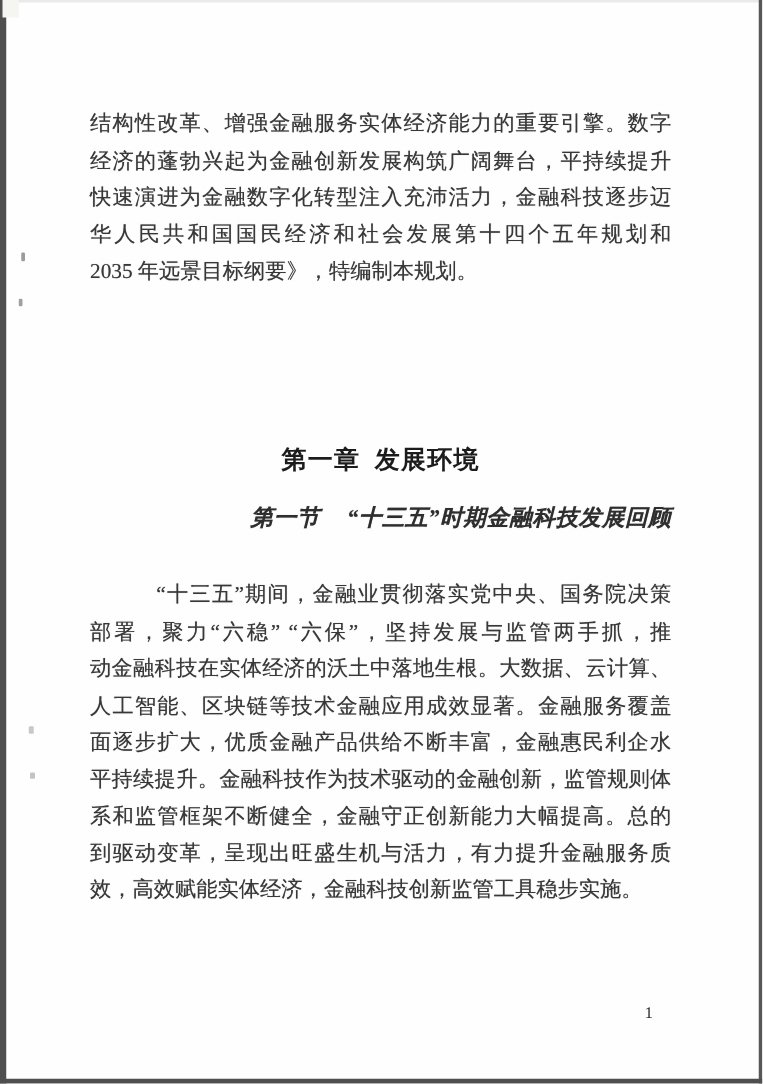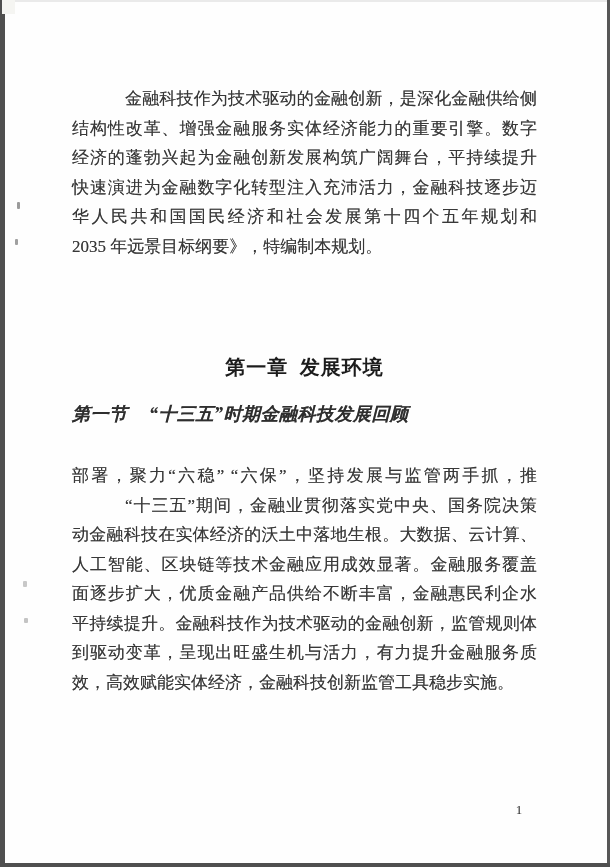--- a/index.html
+++ b/index.html
@@ -65,21 +65,21 @@
     letter-spacing: 1px;
     word-spacing: 5px;
     color: #1c1c1c;
   }
   .section-heading {
     position: absolute;
     top: 402px;
     left: 72px;
     width: 465px;
     margin: 0;
-    text-align: left;
+    text-align: right;
     font-family: "Liberation Serif", "DejaVu Serif", serif;
     font-style: italic;
     font-weight: 600;
     font-size: 18px;
     letter-spacing: 0.5px;
     color: #2e2e2e;
     text-shadow: 0 0 0.6px rgba(70,70,70,0.6);
   }
   .section-heading .section-label { margin-right: 1.2em; }
   .page-number {
@@ -101,40 +101,40 @@
   <div class="edge edge-left"></div>
   <div class="edge edge-right"></div>
   <div class="edge edge-bottom"></div>
   <div class="corner-notch"></div>
   <div class="speck speck-1"></div>
   <div class="speck speck-2"></div>
   <div class="speck speck-3"></div>
   <div class="speck speck-4"></div>
 
   <div class="para para-1">
-      <div class="line indent">金融科技作为技术驱动的金融创新，是深化金融供给侧</div>
       <div class="line">结构性改革、增强金融服务实体经济能力的重要引擎。数字</div>
       <div class="line">经济的蓬勃兴起为金融创新发展构筑广阔舞台，平持续提升</div>
       <div class="line">快速演进为金融数字化转型注入充沛活力，金融科技逐步迈</div>
       <div class="line">华人民共和国国民经济和社会发展第十四个五年规划和</div>
       <div class="line lastline">2035 年远景目标纲要》，特编制本规划。</div>
     </div>
 
   <h1 class="chapter-heading">第一章 发展环境</h1>
 
   <h2 class="section-heading">
     <span class="section-label">第一节</span><span>“十三五”时期金融科技发展回顾</span>
   </h2>
 
   <div class="para para-2">
+      <div class="line indent">“十三五”期间，金融业贯彻落实党中央、国务院决策</div>
       <div class="line">部署，聚力“六稳” “六保”，坚持发展与监管两手抓，推</div>
-      <div class="line indent">“十三五”期间，金融业贯彻落实党中央、国务院决策</div>
       <div class="line">动金融科技在实体经济的沃土中落地生根。大数据、云计算、</div>
       <div class="line">人工智能、区块链等技术金融应用成效显著。金融服务覆盖</div>
       <div class="line">面逐步扩大，优质金融产品供给不断丰富，金融惠民利企水</div>
       <div class="line">平持续提升。金融科技作为技术驱动的金融创新，监管规则体</div>
+      <div class="line">系和监管框架不断健全，金融守正创新能力大幅提高。总的</div>
       <div class="line">到驱动变革，呈现出旺盛生机与活力，有力提升金融服务质</div>
       <div class="line lastline">效，高效赋能实体经济，金融科技创新监管工具稳步实施。</div>
     </div>
 
   <div class="page-number">1</div>
 
 </div>
 
 </body></html>

